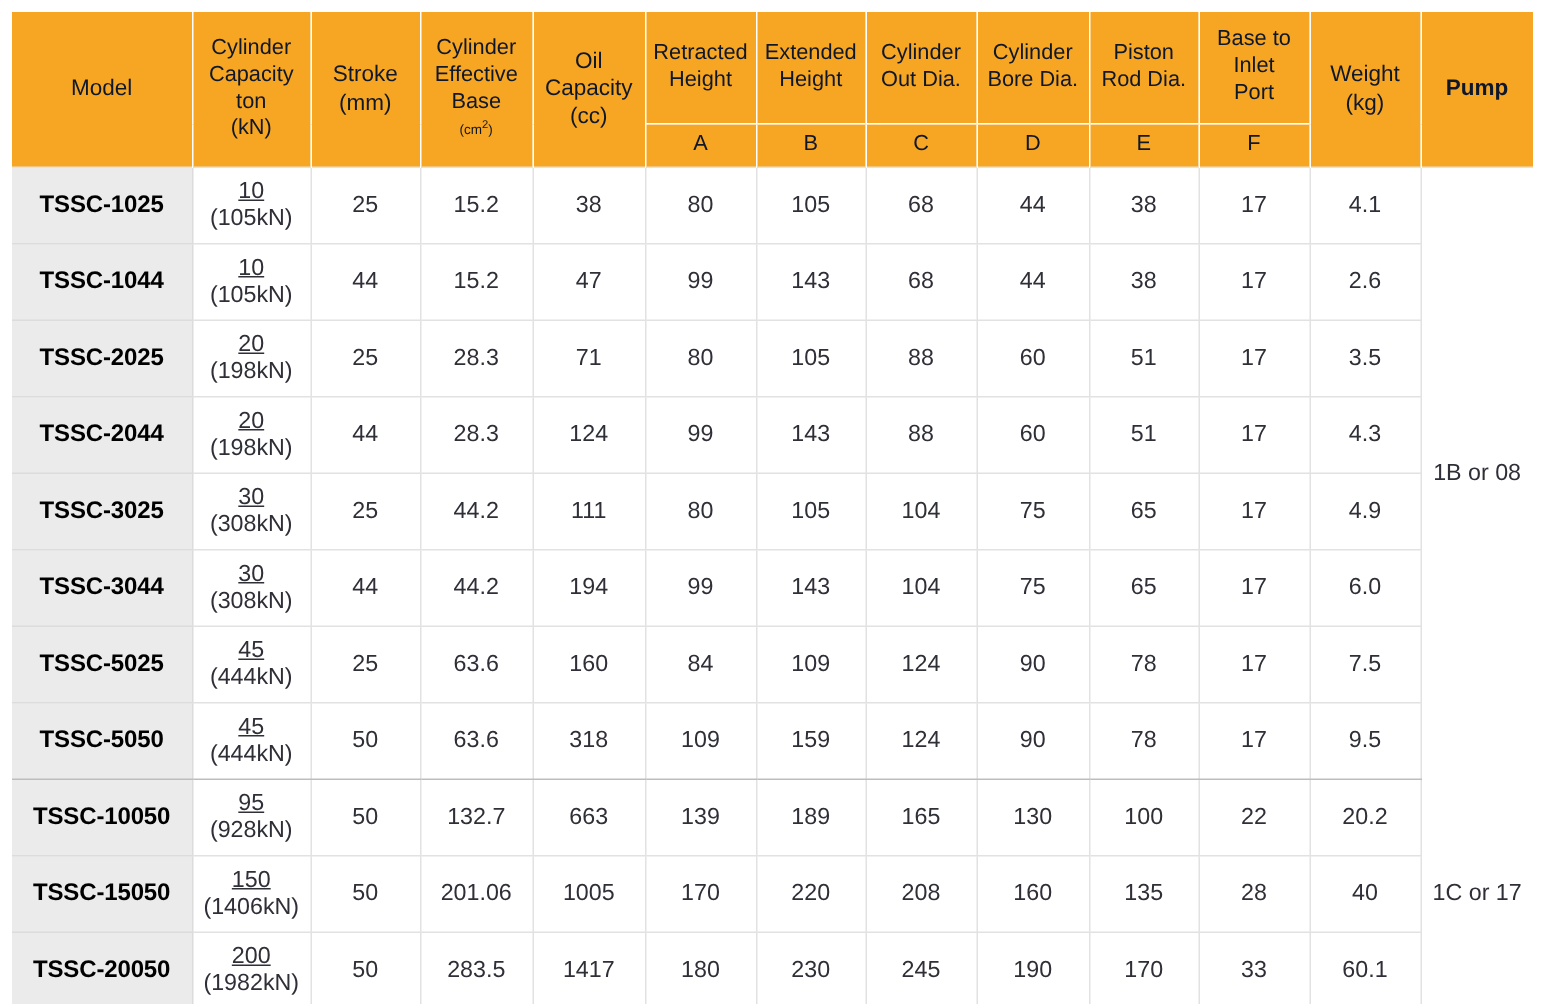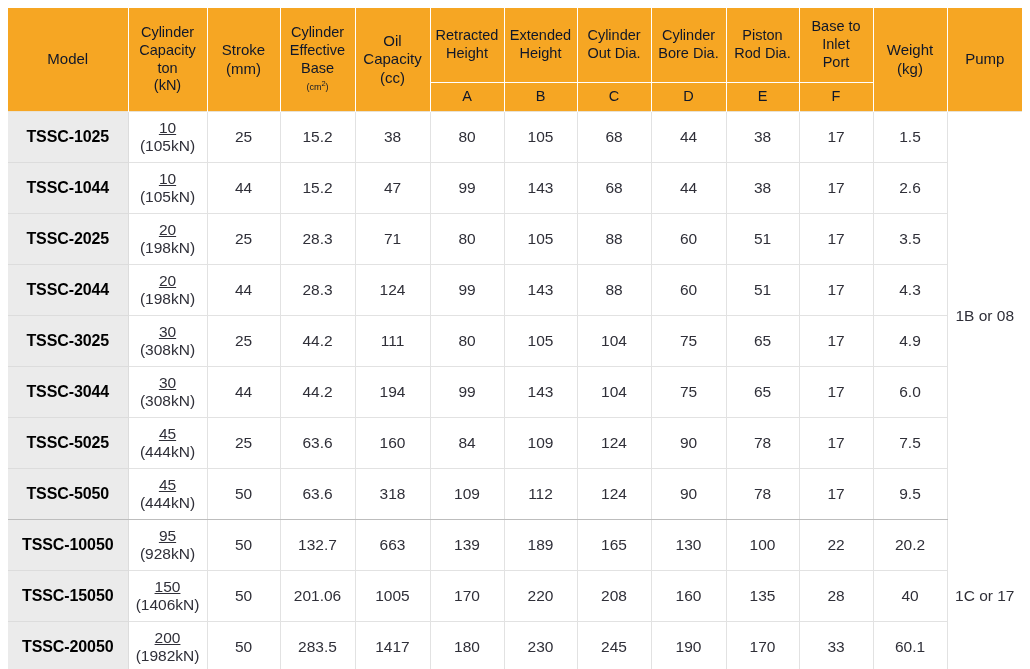--- a/index.html
+++ b/index.html
@@ -37,21 +37,21 @@
   
   thead th {
     background: #f6a623;
     color: #0f172a;
     font-weight: normal;
     text-align: center;
     vertical-align: middle;
     border-right: 1px solid #ffffff;
     line-height: 1.22;
   }
-  thead th.last-col { border-right: none; }
+  thead th.last-col { border-right: none; font-weight: bold; }
 
   th.h-main {
     font-size: 15px;
     height: 74px;
     padding: 2px 2px;
   }
   th.h-main.small { font-size: 14.5px; }
 
   th.h-sub {
     font-size: 14.5px;
@@ -202,21 +202,21 @@
           </td>
           <td>25</td>
           <td>15.2</td>
           <td>38</td>
           <td>80</td>
           <td>105</td>
           <td>68</td>
           <td>44</td>
           <td>38</td>
           <td>17</td>
-          <td>1.5</td>
+          <td>4.1</td>
           <td class="pump" rowspan="8">1B or 08</td>
         </tr>
         <tr>
           <td class="model">TSSC-1044</td>
           <td class="cap">
             <span class="cap-ton">10</span>
             <span class="cap-kn">(105kN)</span>
           </td>
           <td>44</td>
           <td>15.2</td>
@@ -317,21 +317,21 @@
         <tr class="group-end">
           <td class="model">TSSC-5050</td>
           <td class="cap">
             <span class="cap-ton">45</span>
             <span class="cap-kn">(444kN)</span>
           </td>
           <td>50</td>
           <td>63.6</td>
           <td>318</td>
           <td>109</td>
-          <td>112</td>
+          <td>159</td>
           <td>124</td>
           <td>90</td>
           <td>78</td>
           <td>17</td>
           <td>9.5</td>
         </tr>
         <tr>
           <td class="model">TSSC-10050</td>
           <td class="cap">
             <span class="cap-ton">95</span>

